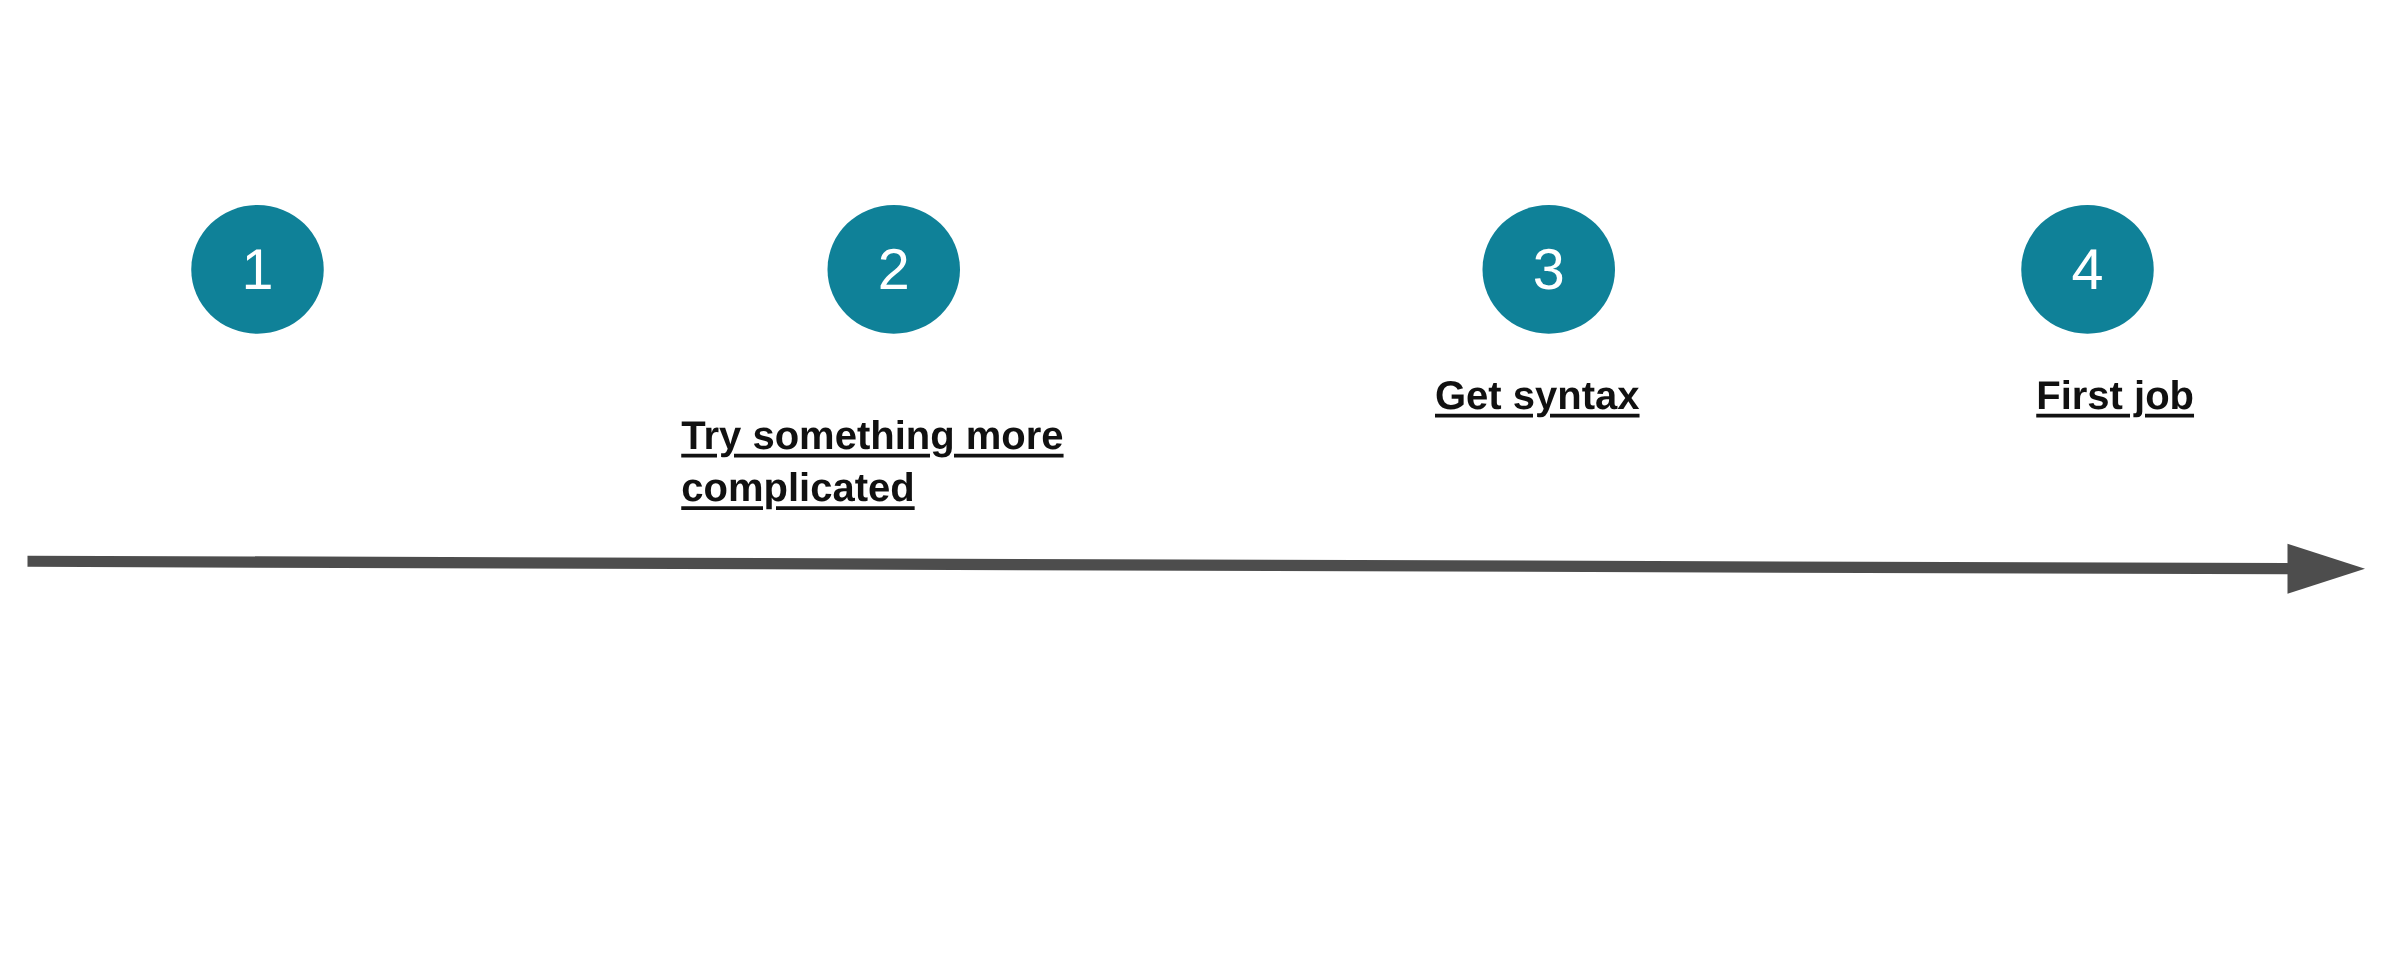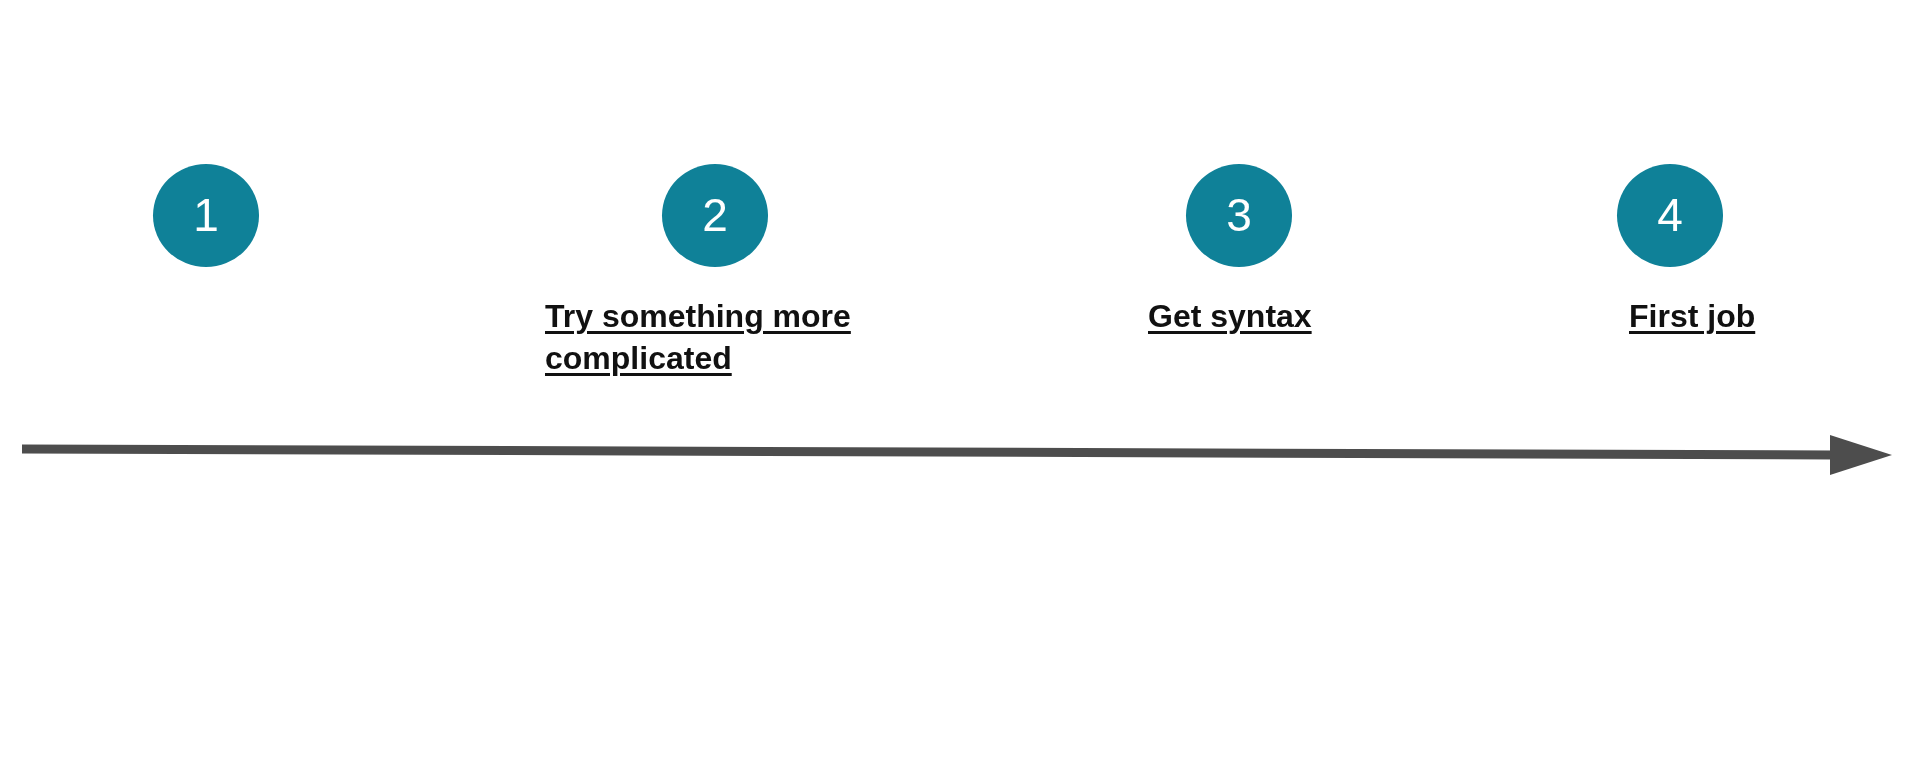--- a/index.html
+++ b/index.html
@@ -40,21 +40,21 @@
     font-size: 32px;
     font-weight: 700;
     color: var(--label-color, #111111);
     line-height: 1.3;
     text-decoration: underline;
     text-decoration-thickness: 3px;
     text-underline-offset: 4px;
   }
 
   .step-label.label-1 { left: 86px;   width: 270px; }
-  .step-label.label-2 { left: 545px;  width: 330px; }
+  .step-label.label-2 { left: 545px;  width: 330px; margin-top: 32px; }
   .step-label.label-3 { left: 1148px; width: auto;  }
   .step-label.label-4 { left: 1597px; width: auto; margin-left: 32px;  }
 
   .circle-1 { left: 153px; }
   .circle-2 { left: 662px; }
   .circle-3 { left: 1186px; }
   .circle-4 { left: 1617px; }
 
   .timeline-arrow {
     position: absolute;

